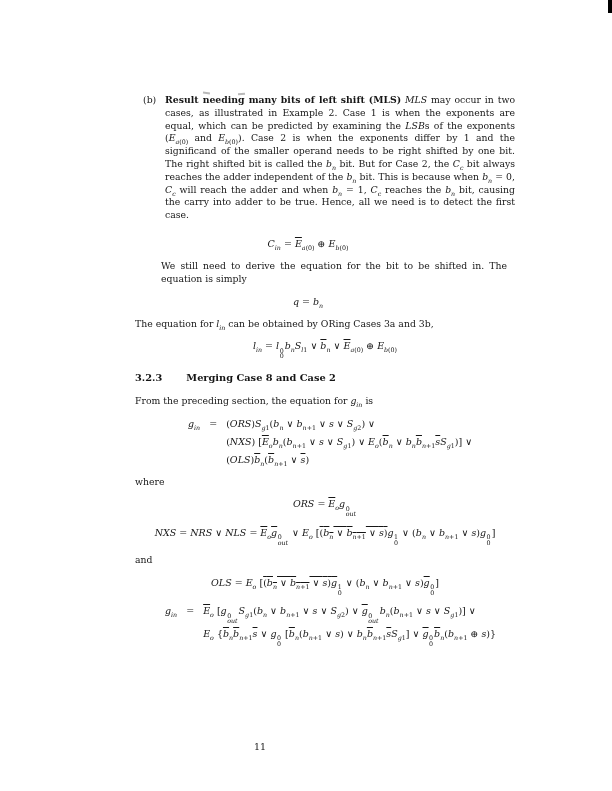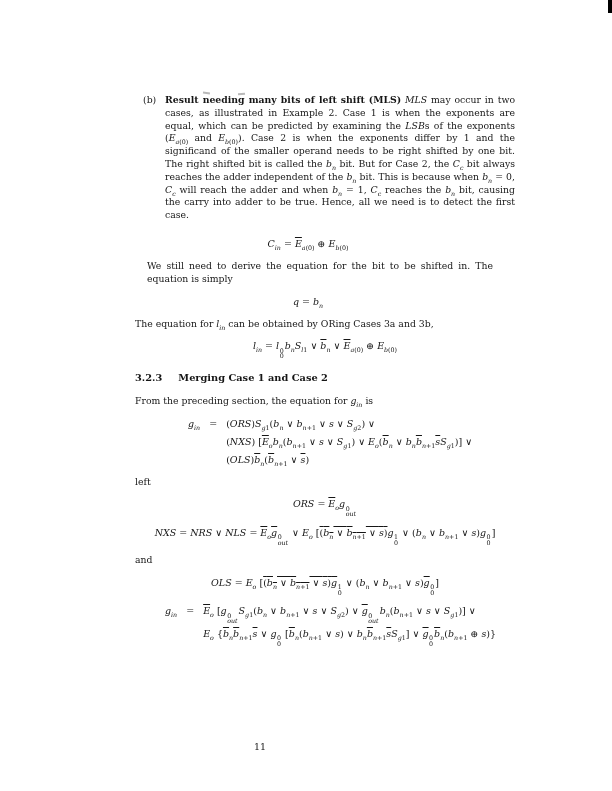--- a/index.html
+++ b/index.html
@@ -1,35 +1,35 @@
 <!DOCTYPE html>
 <html><head>
 <meta charset="utf-8">
 <style>
   html,body{margin:0;padding:0;}
   body{width:612px;height:791px;background:#ffffff;overflow:hidden;}
   .page{position:relative;width:612px;height:791px;background:#ffffff;color:#161616;
         font-family:"DejaVu Serif","Liberation Serif",serif;font-size:9.3px;line-height:12.8px;}
   .content{position:absolute;left:135px;top:94px;width:380px;}
   .para{text-align:justify;margin:0 0 6px 0;}
-  .in-item{margin-left:12px;width:346px;}
+  .in-item{margin-left:26px;width:346px;}
   .item-b{display:flex;margin-left:8px;margin-bottom:5px;}
   .item-b .marker{width:22px;flex:none;}
   .item-b .itext{flex:1;}
   .eq{font-size:9.5px;line-height:16px;margin:8px 0;}
   .eq-c{text-align:center;white-space:nowrap;}
   .eq-flex{display:flex;align-items:flex-start;}
   .eq-rel{margin:0 9px;}
   .eq-rhs{display:flex;flex-direction:column;gap:2px;}
   .eq-line{white-space:nowrap;}
   .gin{margin-left:53px;}
   .gin-final{margin-left:30px;}
   .label-line{margin:2px 0 2px 0;}
   .heading{font-weight:bold;font-size:9.8px;margin:13px 0 10px 0;}
-  .heading .num{margin-right:16px;}
+  .heading .num{margin-right:24px;}
   sub,sup{font-size:6.3px;line-height:0;}
   .ss{display:inline-flex;flex-direction:column;align-items:flex-start;vertical-align:-0.5em;
       font-size:6.3px;line-height:5.8px;margin:0 1px 0 0.5px;}
   .ss span{display:block;}
   .ov{text-decoration:overline;}
   .pageno{position:absolute;left:0;top:741px;width:520px;text-align:center;font-size:9.5px;}
   .corner-mark{position:absolute;right:0;top:0;width:4px;height:13px;background:#000;}
   .speck{position:absolute;background:#b9b9b9;height:1.5px;width:7px;}
   .speck.s1{left:203px;top:92px;transform:rotate(8deg);}
   .speck.s2{left:238px;top:93px;transform:rotate(-6deg);}
@@ -58,36 +58,36 @@
 
 
     <p class="para">The equation for <i>l</i><sub><i>in</i></sub> can be obtained by ORing Cases 3a and 3b,</p>
 
     <div class="eq eq-c"><i>l</i><sub><i>in</i></sub> = <i>l</i><span class="ss">
           <span>0</span>
           <span>0</span>
         </span><i>b</i><sub><i>n</i></sub><i>S</i><sub><i>l</i>1</sub> ∨ <span class="ov"><i>b</i></span><sub><i>n</i></sub> ∨ <span class="ov"><i>E</i></span><sub><i>a</i>(0)</sub> ⊕ <i>E</i><sub><i>b</i>(0)</sub></div>
 
     <div class="heading">
-      <span class="num">3.2.3</span><span>Merging Case 1 and Case 2</span>
+      <span class="num">3.2.3</span><span>Merging Case 8 and Case 2</span>
     </div>
 
     <p class="para">From the preceding section, the equation for <i>g</i><sub><i>in</i></sub> is</p>
 
     <div class="eq eq-flex gin">
       <span class="eq-lhs"><i>g</i><sub><i>in</i></sub></span>
       <span class="eq-rel">=</span>
       <span class="eq-rhs">
         <span class="eq-line">(<i>ORS</i>)<i>S</i><sub><i>g</i>1</sub>(<i>b</i><sub><i>n</i></sub> ∨ <i>b</i><sub><i>n</i>+1</sub> ∨ <i>s</i> ∨ <i>S</i><sub><i>g</i>2</sub>) ∨</span>
         <span class="eq-line">(<i>NXS</i>) [<span class="ov"><i>E</i></span><sub><i>o</i></sub><i>b</i><sub><i>n</i></sub>(<i>b</i><sub><i>n</i>+1</sub> ∨ <i>s</i> ∨ <i>S</i><sub><i>g</i>1</sub>) ∨ <i>E</i><sub><i>o</i></sub>(<span class="ov"><i>b</i></span><sub><i>n</i></sub> ∨ <i>b</i><sub><i>n</i></sub><span class="ov"><i>b</i></span><sub><i>n</i>+1</sub><span class="ov"><i>s</i></span><i>S</i><sub><i>g</i>1</sub>)] ∨</span>
         <span class="eq-line">(<i>OLS</i>)<span class="ov"><i>b</i></span><sub><i>n</i></sub>(<span class="ov"><i>b</i></span><sub><i>n</i>+1</sub> ∨ <span class="ov"><i>s</i></span>)</span>
       </span>
     </div>
 
-    <p class="para label-line">left</p>
+    <p class="para label-line">where</p>
 
     <div class="eq eq-c"><i>ORS</i> = <span class="ov"><i>E</i></span><sub><i>o</i></sub><i>g</i><span class="ss">
           <span>0</span>
           <span><i>out</i></span>
         </span></div>
 
     <div class="eq eq-c"><i>NXS</i> = <i>NRS</i> ∨ <i>NLS</i> = <span class="ov"><i>E</i></span><sub><i>o</i></sub><span class="ov"><i>g</i></span><span class="ss">
           <span>0</span>
           <span><i>out</i></span>
         </span> ∨ <i>E</i><sub><i>o</i></sub> [<span class="ov">(<i>b</i><sub><i>n</i></sub> ∨ <i>b</i><sub><i>n</i>+1</sub> ∨ <i>s</i>)</span><i>g</i><span class="ss">

